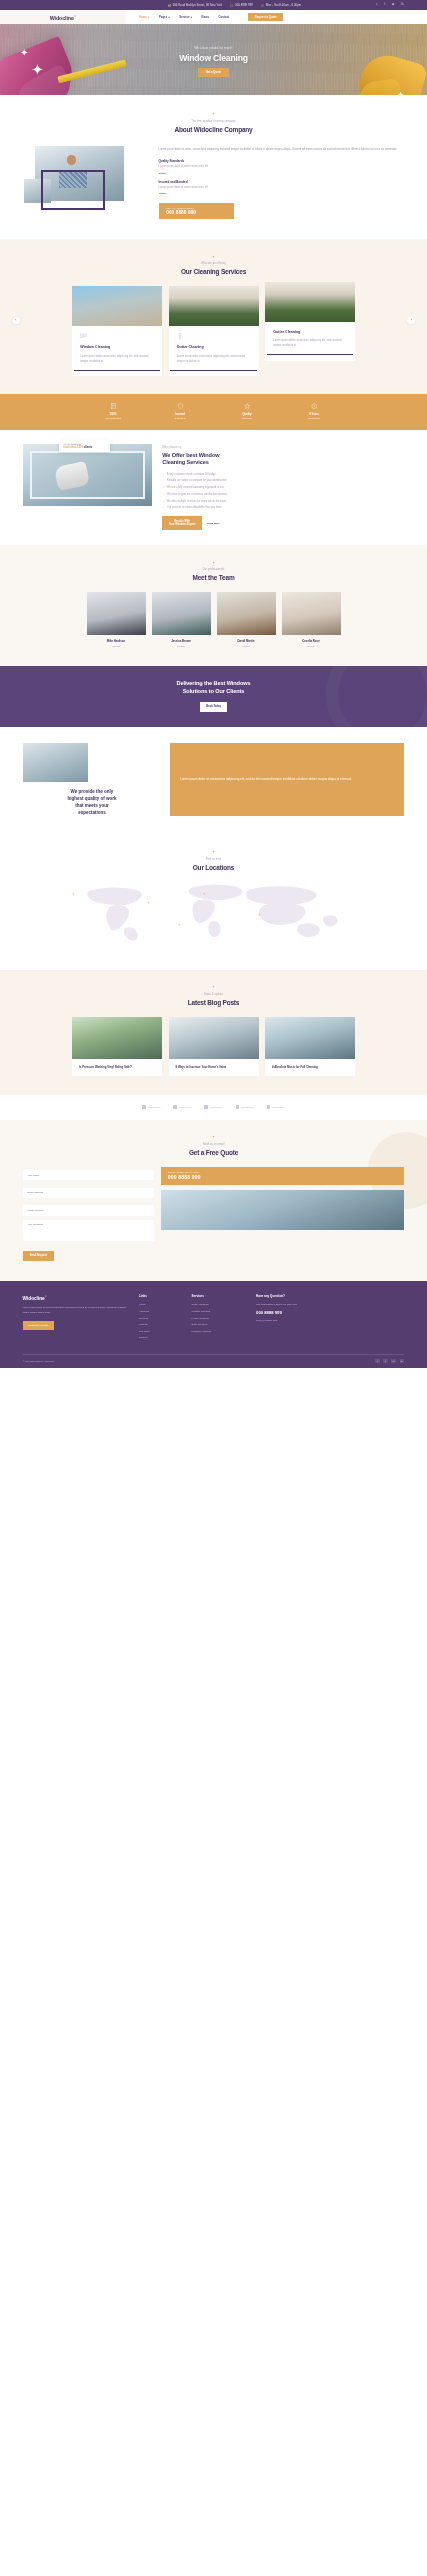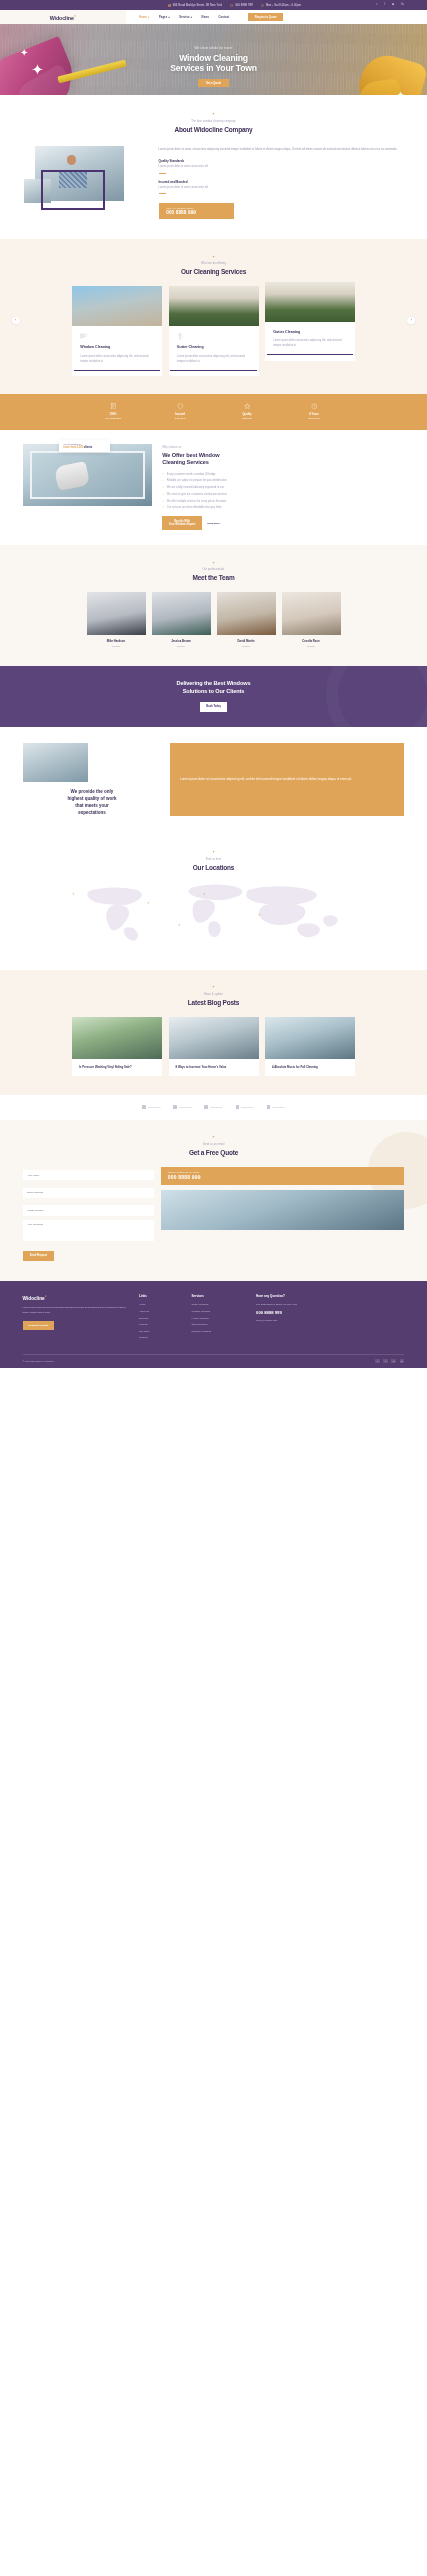--- a/index.html
+++ b/index.html
@@ -331,21 +331,20 @@
     <div class="squeegee"></div>
     <div class="glove"></div>
     <div class="glove2"></div>
     <div class="sparkle sp1">✦</div>
     <div class="sparkle sp2">✦</div>
     <div class="sparkle sp3">✦</div>
     <div class="hero-copy">
       <div class="hero-sub">We clean whole lot more!</div>
       <div class="hero-title">
         <div>Window Cleaning</div>
-        <div>Services in Your Town</div>
       </div>
       <button class="hero-btn">Get a Quote</button>
     </div>
   </div>
 
   <div class="sec about">
     <div class="sec-head">
       <div class="sparkle-mark">✦</div>
       <div class="eyebrow">The best window cleaning company</div>
       <div class="h2">About Widocline Company</div>

